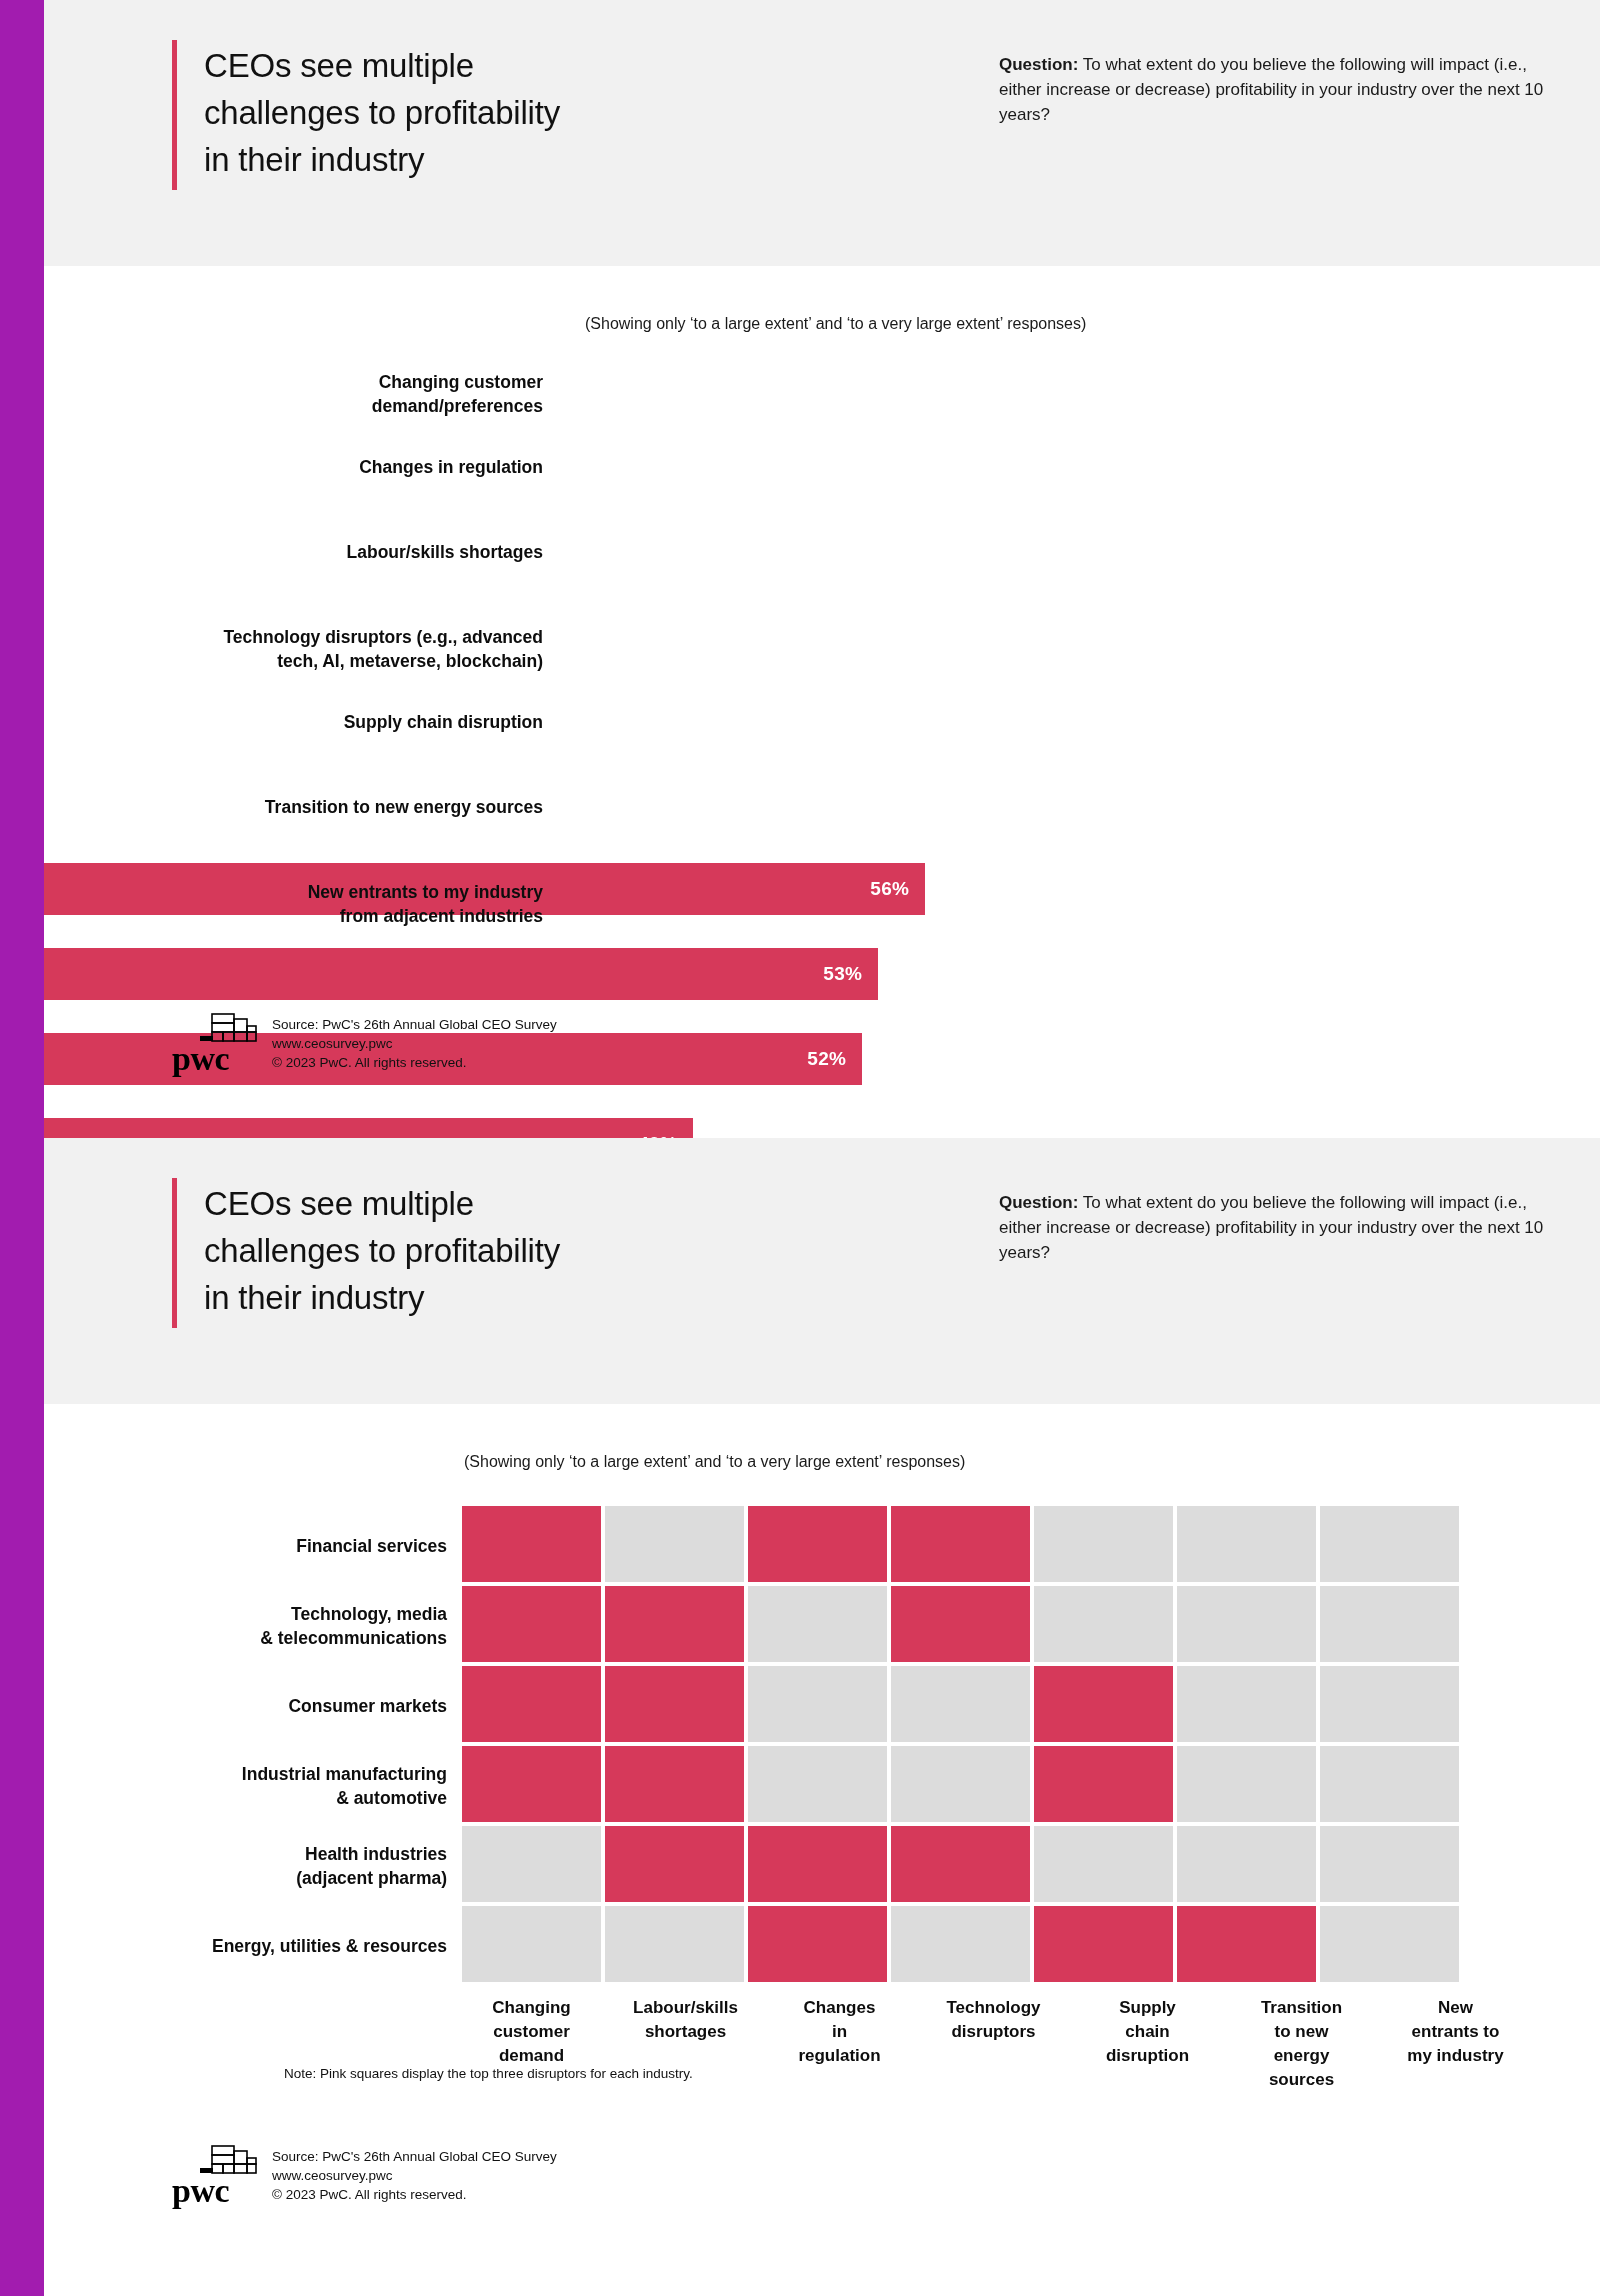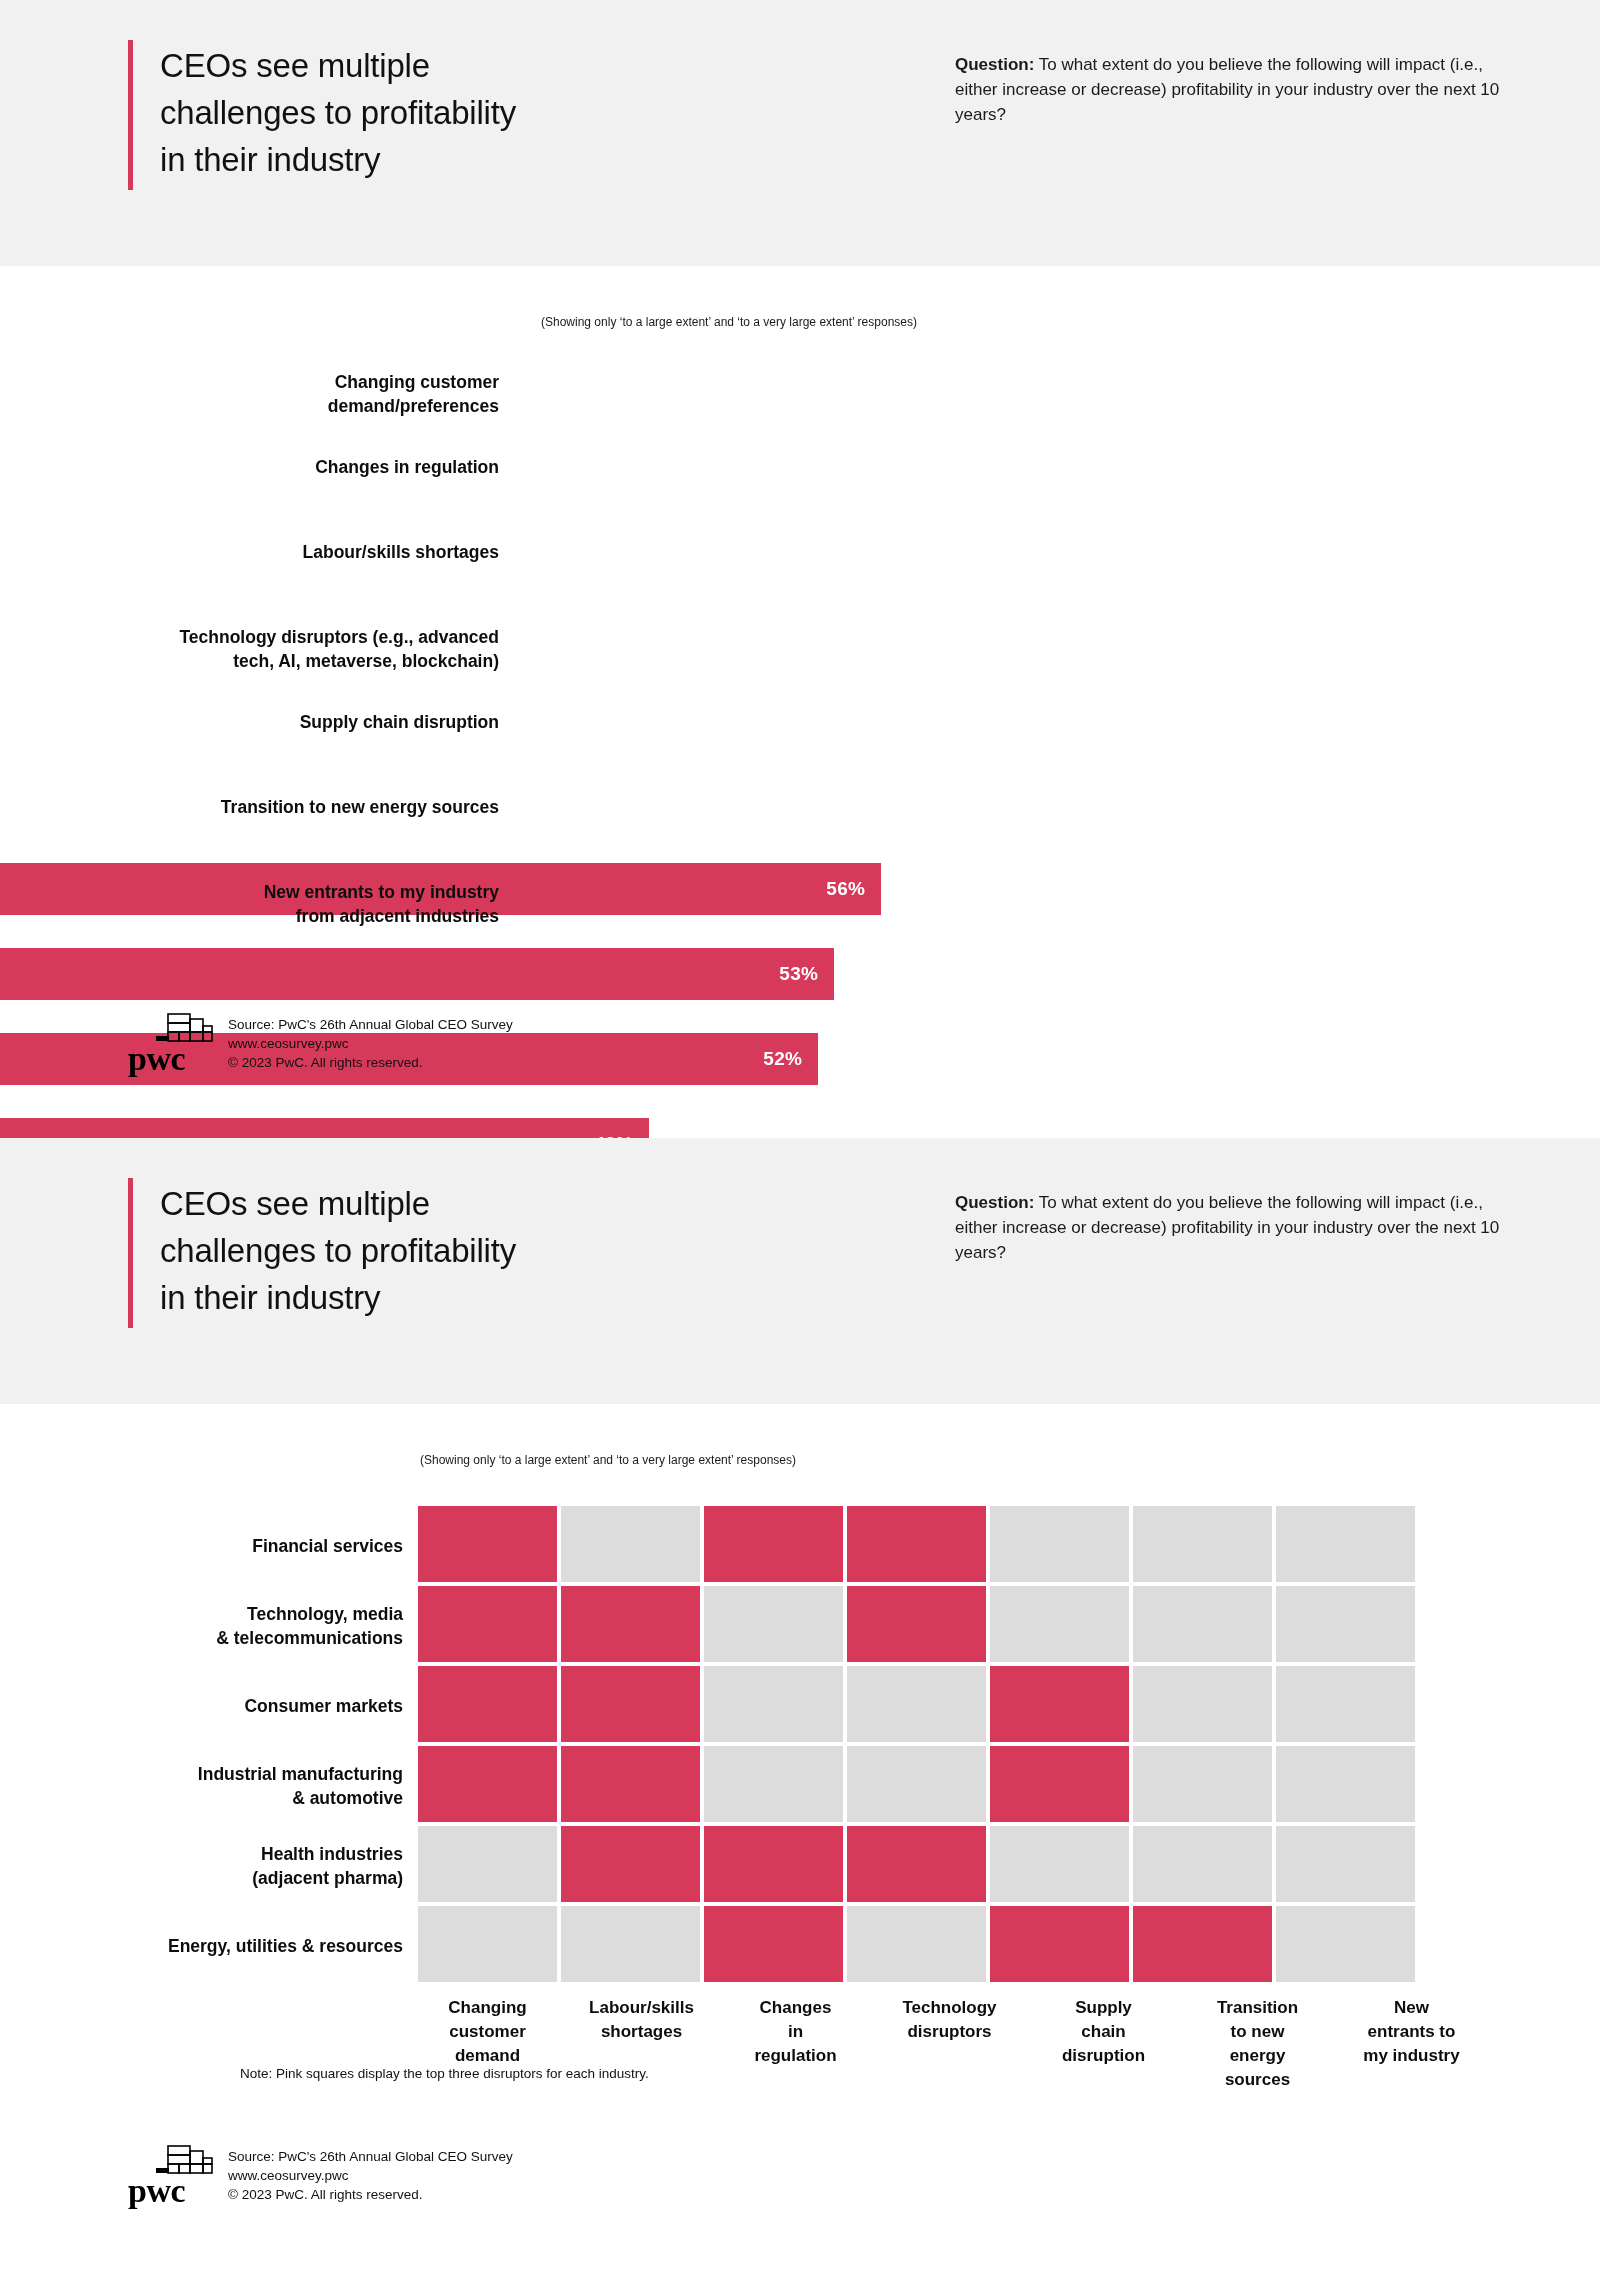--- a/index.html
+++ b/index.html
@@ -13,21 +13,21 @@
 
   .page {
     width: 1600px;
     height: 2296px;
     position: relative;
     background: #ffffff;
     overflow: hidden;
   }
 
   
-  .slide { position: relative; width: 1600px; background: #0f766e; }
+  .slide { position: relative; width: 1600px; background: #a21caf; padding-left: 44px; }
 
   .header-band {
     background: #f1f1f1;
     position: relative;
     display: flex;
     align-items: flex-start;
   }
 
   .title-wrap {
     display: flex;
@@ -60,21 +60,21 @@
     font-size: 17px;
     line-height: 25px;
     color: #1a1a1a;
   }
   .question-block b { font-weight: 700; }
 
   
   .chart-area { position: relative; background: #ffffff; }
 
   .subnote {
-    font-size: 12px;
+    font-size: 16px;
     color: #1a1a1a;
     position: absolute;
     text-align: right;
   }
 
   
   .bars { position: absolute; left: 0; top: 0; width: 1600px; }
 
   .bar-row {
     position: relative;

